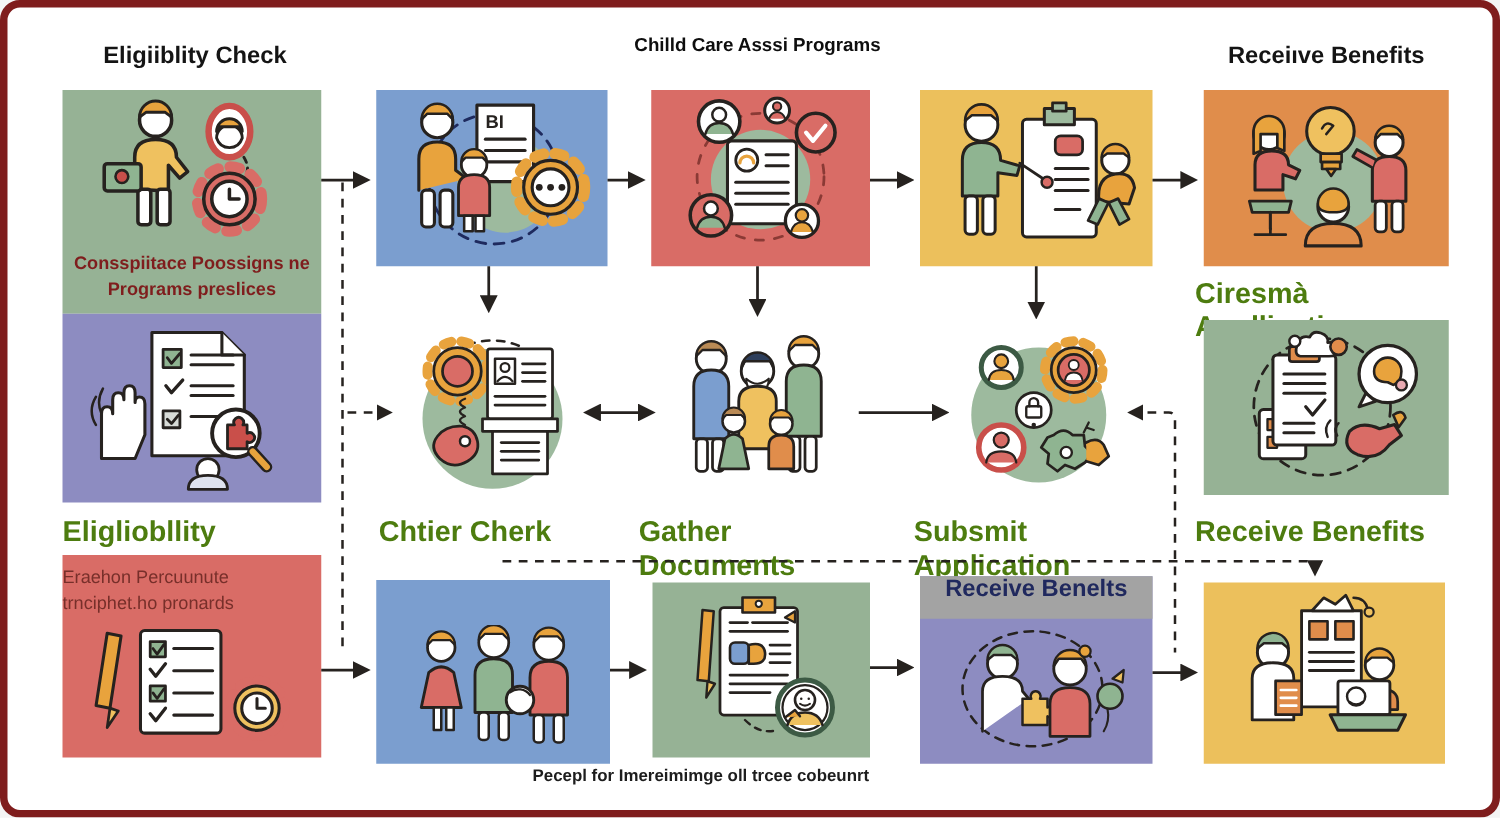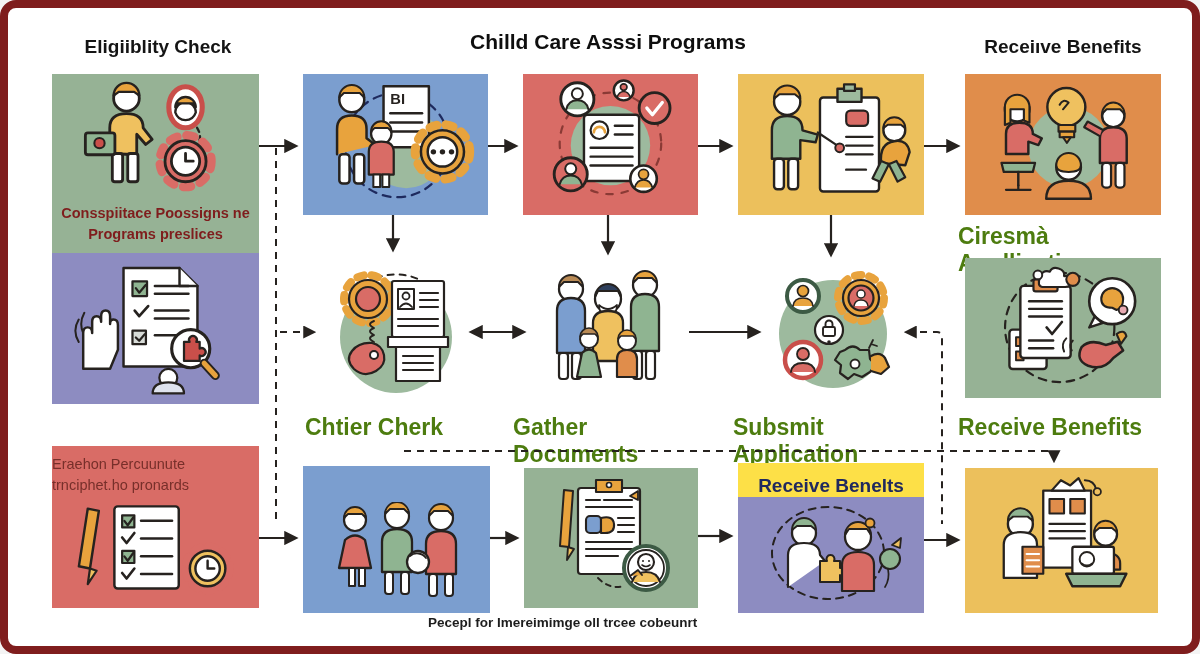--- a/index.html
+++ b/index.html
@@ -1,32 +1,32 @@
 <!DOCTYPE html>
 <html><head>
 <meta charset="utf-8">
 <style>
   *{box-sizing:border-box;margin:0;padding:0}
   html,body{background:#f4f4f4}
   body{font-family:"Liberation Sans",sans-serif}
-  .canvas{position:relative;width:1200px;height:654px;background:#fff;border:8px solid #7f1d1d;border-radius:16px;overflow:hidden}
+  .canvas{position:relative;width:1200px;height:654px;background:#fff;border:6px solid #7f1d1d;border-radius:16px;overflow:hidden}
   .box{position:absolute}
   .bg-green{background:#96B295}
   .bg-blue{background:#7B9ECF}
   .bg-red{background:#D96C66}
   .bg-yellow{background:#ECC05C}
   .bg-orange{background:#E08D4B}
   .bg-purple{background:#8D8CC1}
   .hdr{position:absolute;text-align:center;font-weight:700;color:#141414;font-size:19px}
-  .title{position:absolute;text-align:center;font-weight:700;color:#0e0e0e;font-size:21px}
+  .title{position:absolute;text-align:center;font-weight:700;color:#0e0e0e;font-size:15px}
   .steplbl{position:absolute;text-align:left;font-weight:700;color:#4d7c0f;font-size:23px}
   .cap-green{position:absolute;left:0;right:0;bottom:8px;text-align:center;font-weight:700;color:#7f1d1d;font-size:14.5px;line-height:1.45}
   .cap-red{position:absolute;left:0;right:0;top:8px;text-align:left;font-weight:400;color:#772f2a;font-size:14.5px;line-height:1.45}
   .box-title{position:absolute;left:0;right:0;top:7px;text-align:center;font-weight:700;color:#20295e;font-size:19px}
-  .band{position:absolute;left:0;top:0;right:0;height:34px;background:#fde047;display:flex;align-items:flex-end;justify-content:center}
+  .band{position:absolute;left:0;top:0;right:0;height:34px;background:#a3a3a3;display:flex;align-items:flex-start;justify-content:center}
   .band .box-title{position:static}
   .footer{position:absolute;text-align:left;font-weight:700;color:#1d1d1d;font-size:13.5px}
   svg.ic{position:absolute}
   .overlay{position:absolute;left:0;top:0;pointer-events:none}
 </style>
 </head>
 <body>
 
 <div class="canvas">
 
@@ -80,20 +80,21 @@
         <circle cx="106" cy="78" r="17" fill="#fff" stroke-width="2.8"></circle>
         <path d="M100,72 h5 a3.5,3.5 0 1 1 6,0 h3 v6 a3.5,3.5 0 1 1 0,6 v5 h-14 z" fill="#C94F4A" stroke-width="2"></path>
         <path d="M118,91 l10,11" stroke-width="8"></path>
         <path d="M118,91 l10,11" stroke="#E8A33D" stroke-width="4.5"></path>
         <circle cx="86" cy="104" r="8" fill="#fff" stroke-width="2"></circle>
         <path d="M72,118 q0,-10 14,-10 q14,0 14,10 z" fill="#dfe3ee" stroke-width="2"></path>
       </g>
     </svg>
   </div>
 
+  <div class="steplbl" style="left:44px;top:406px;width:207px">Eligliobllity</div>
 
   <div class="box bg-red" style="left:44px;top:438px;width:207px;height:162px">
     <div class="cap-red">
       <div>Eraehon Percuunute</div>
       <div>trnciphet.ho pronards</div>
     </div>
     <svg class="ic" style="left:18px;top:58px;width:172px;height:98px" viewBox="0 0 155 88">
       <g stroke="#26221f" stroke-width="2.2" stroke-linejoin="round" stroke-linecap="round" fill="none">
         <path d="M16,4 l10,2 -8,52 -10,-2 z" fill="#E8A33D"></path>
         <path d="M18,58 l-2,14 8,-12 z" fill="#EFC15F" stroke-width="2"></path>

